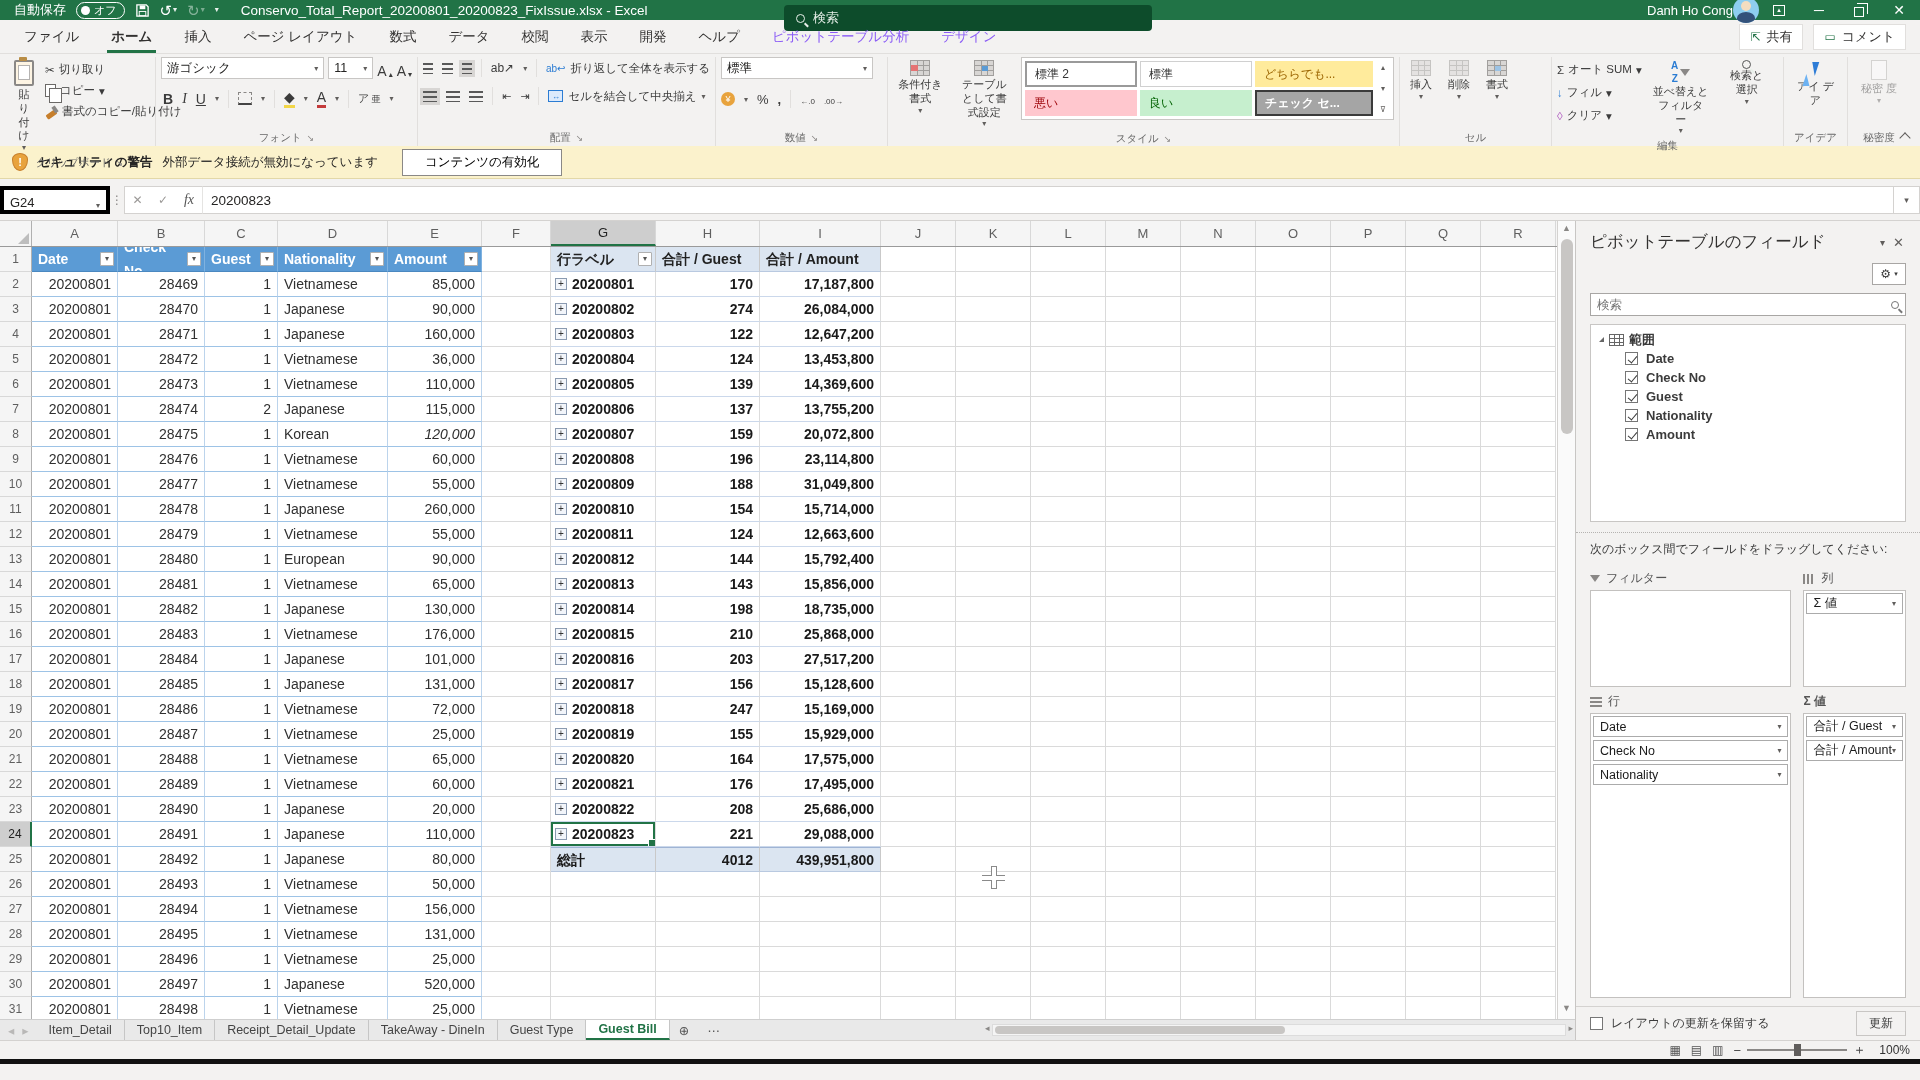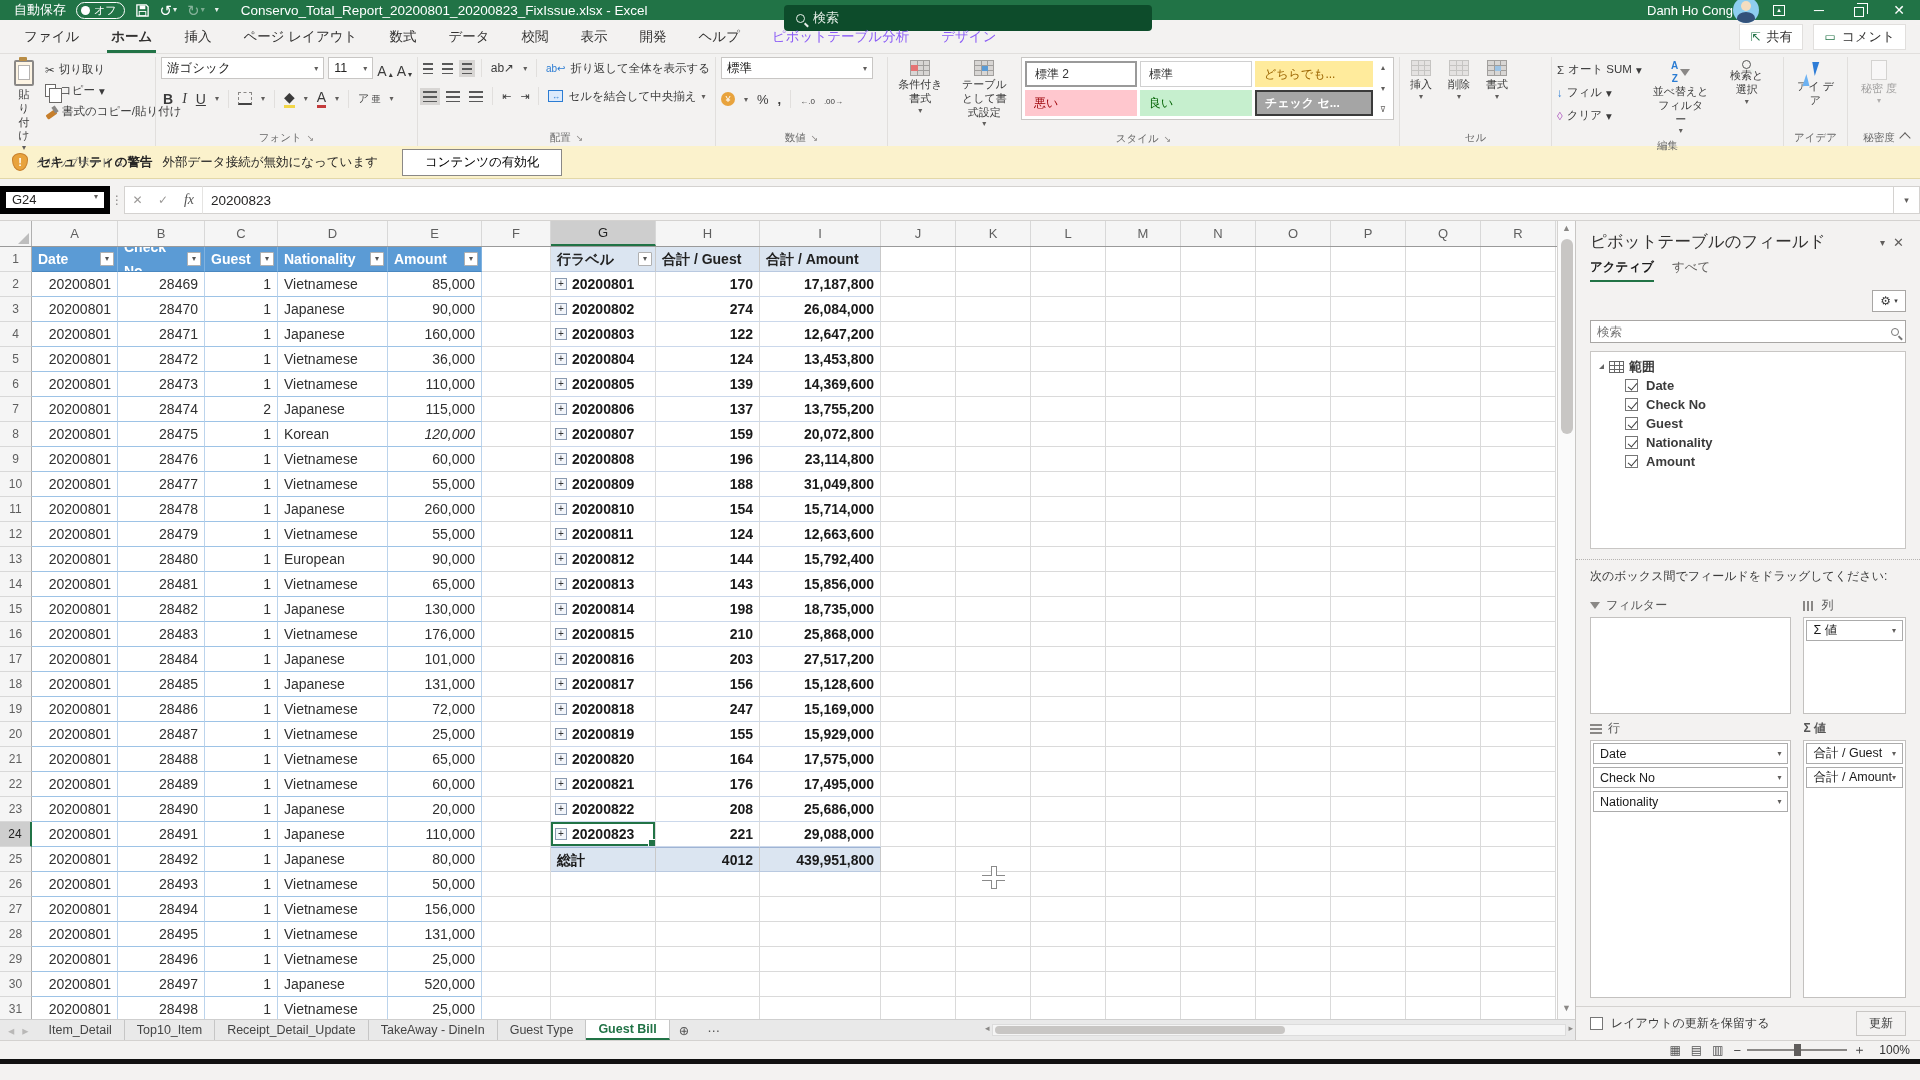--- a/index.html
+++ b/index.html
@@ -96,21 +96,21 @@
 .rib-collapse{position:absolute;right:8px;bottom:4px;width:14px;height:14px;cursor:pointer}
 .rib-collapse::after{content:"";position:absolute;left:3px;top:6px;width:7px;height:7px;border-left:1.7px solid #605e5c;border-top:1.7px solid #605e5c;transform:rotate(45deg)}
 
 .msgbar{height:33px;background:#fbf2cc;border-bottom:1px solid #e3d8a8;display:flex;align-items:center;gap:10px;padding-left:12px}
 .shield{width:16px;height:18px;background:#e8a33d;border:1.5px solid #c77f2c;border-radius:50% 50% 50% 50%/35% 35% 62% 62%;color:#fff;font-size:11px;font-weight:bold;display:flex;align-items:center;justify-content:center}
 .msg-b{font-weight:bold;font-size:12.5px}
 .msg-t{font-size:12.5px}
 .msg-btn{margin-left:14px;background:#fff;border:1px solid #8a8886;font-size:12.5px;padding:4px 22px;cursor:pointer}
 
 .fbar{height:42px;background:#f3f2f1;display:flex;align-items:stretch;padding:7px 0 6px 0;border-bottom:1px solid #d4d2d0}
-.namebox{width:110px;background:#fff;border:6px solid #000000;display:flex;align-items:flex-start;justify-content:space-between;padding:0 6px;font-size:13px}
+.namebox{width:110px;background:#fff;border:4px solid #000000;display:flex;align-items:flex-end;justify-content:space-between;padding:0 6px;font-size:13px}
 .nb-car{font-size:8px;color:#605e5c;cursor:pointer}
 .fdots{width:14px;display:flex;align-items:center;justify-content:center;color:#8a8886;font-size:12px;cursor:col-resize}
 .fbtn2{width:26px;display:flex;align-items:center;justify-content:center;background:#fff;border-top:1px solid #d4d2d0;border-bottom:1px solid #d4d2d0;color:#9a9896;font-size:12px;cursor:pointer}
 .fx{font-family:"Liberation Serif",serif;font-style:italic;color:#555;font-size:14px}
 .fval{flex:1;background:#fff;border:1px solid #d4d2d0;border-left:1px solid #e5e4e2;display:flex;align-items:center;padding-left:8px;font-size:13.5px}
 .fbar-car{width:26px;display:flex;align-items:center;justify-content:center;color:#605e5c;font-size:9px;background:#fff;border:1px solid #d4d2d0;border-left:none}
 
 .main{display:flex;height:819px}
 .sheet-col{width:1575px;display:flex;flex-direction:column}
 .grid-wrap{display:flex;height:798px}
@@ -1347,24 +1347,20 @@
       </div>
     </div>
   </div>
 
   <div class="panel">
     <div class="p-head">
       <span class="p-title">ピボットテーブルのフィールド</span>
       <span class="p-hbtn">▾</span>
       <span class="p-close">✕</span>
     </div>
-    <div class="p-tabs" id="panel-tabs">
-        <span class="p-tab on">アクティブ</span>
-        <span class="p-tab">すべて</span>
-      </div>
     <div class="p-prompt">
       <span class="gearbox">
           <span>⚙</span>
           <span class="car2">▾</span>
         </span>
     </div>
     <div class="p-search">
       <input placeholder="検索" style="">
       <span class="magd"></span>
     </div>

